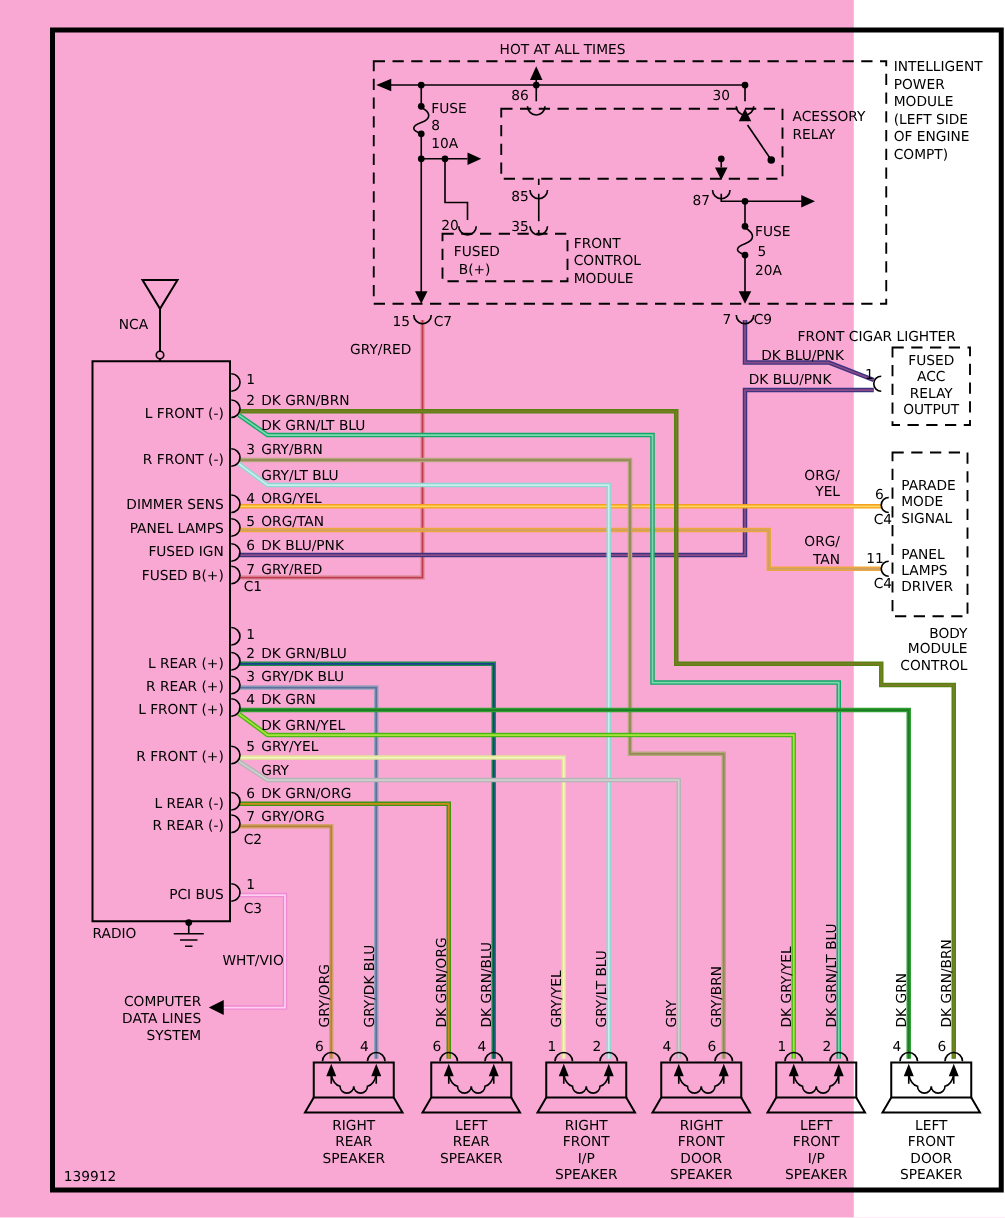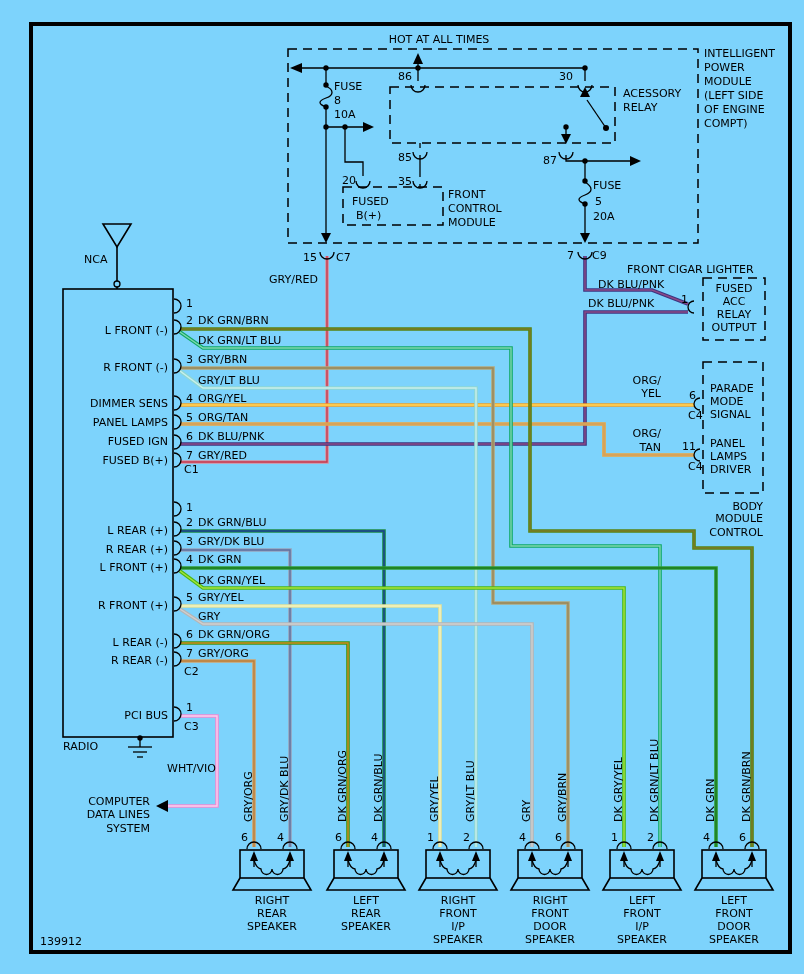--- a/index.html
+++ b/index.html
@@ -1,16 +1,16 @@
 <!DOCTYPE html>
 <html><head>
 <meta charset="utf-8">
 <style>
   html,body{margin:0;padding:0;background:#ffffff;}
-  .page{width:804px;height:974px;position:relative;background:#7dd3fc;}
+  .page{width:672px;height:974px;position:relative;background:#f9a8d4;padding-left:11px;}
   svg{display:block;}
   svg text{font-family:"DejaVu Sans","Liberation Sans",sans-serif;font-size:11px;fill:#000;}
   .sk{stroke:#000;stroke-width:1.3;fill:none;}
   .sk2{stroke:#000;stroke-width:1.6;fill:none;}
   .dash{stroke:#000;stroke-width:1.5;fill:none;stroke-dasharray:9 6;}
   .dot{fill:#000;stroke:none;}
   .arr{fill:#000;stroke:none;}
   .frame{stroke:#000;stroke-width:4;fill:none;}
   .vlabel{font-size:11px;}
 </style>

